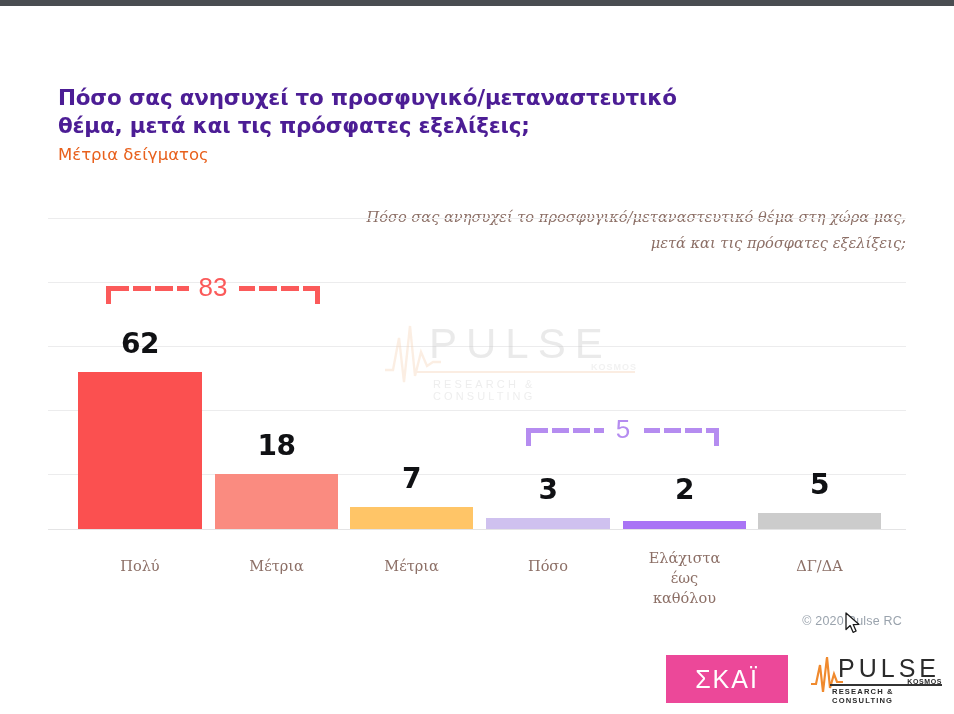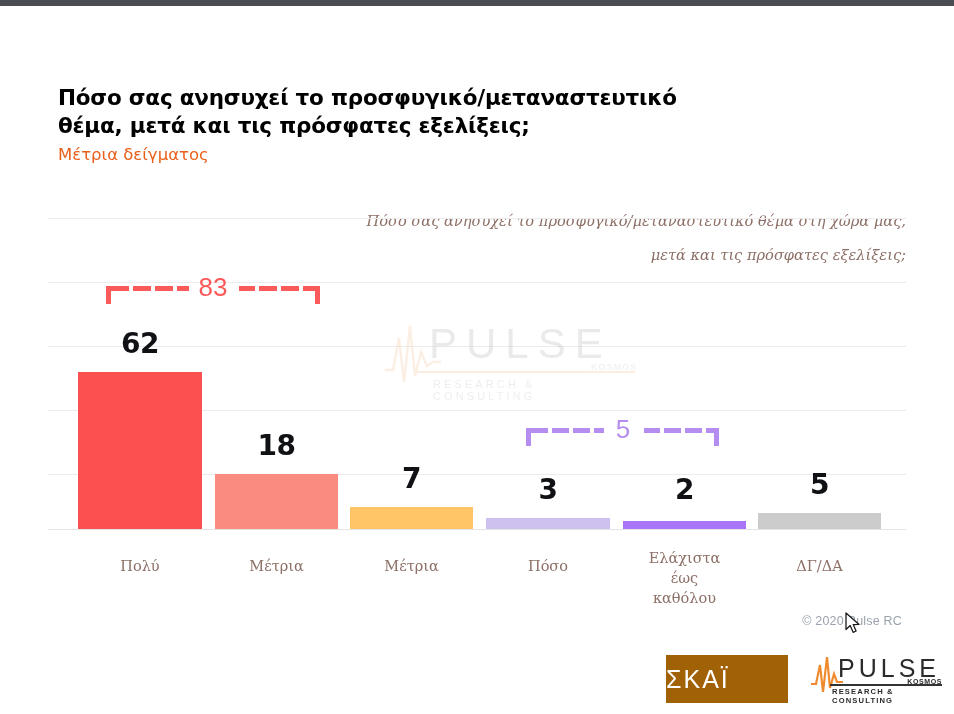--- a/index.html
+++ b/index.html
@@ -16,21 +16,21 @@
     background: #4a4d51;
   }
 
   
   .title-block { position: absolute; left: 58px; top: 84px; width: 740px; }
   .main-title {
     font-family: "DejaVu Sans", sans-serif;
     font-weight: 700;
     font-size: 21.5px;
     line-height: 28px;
-    color: #000000;
+    color: #4c1d95;
     letter-spacing: -0.2px;
     white-space: pre-line;
   }
   .subtitle-orange {
     margin-top: 4px;
     font-family: "DejaVu Sans", sans-serif;
     font-size: 16.5px;
     color: #e8601c;
     line-height: 22px;
   }
@@ -39,21 +39,21 @@
   .chart-area {
     position: absolute; left: 48px; top: 196px;
     width: 858px; height: 346px;
   }
   .chart-question {
     position: absolute; right: 0px; top: 8px; width: 680px;
     text-align: right;
     font-family: "DejaVu Serif", serif;
     font-style: italic;
     font-size: 14.6px;
-    line-height: 34px;
+    line-height: 26px;
     color: #8c6f66;
     white-space: pre-line;
   }
 
   .gridlines { position: absolute; left: 0; top: 0; width: 858px; height: 346px; }
   .gridline {
     position: absolute; left: 0; width: 858px; height: 1px;
     background: #ececed;
   }
   .baseline {
@@ -144,22 +144,22 @@
     letter-spacing: 0.2px;
   }
 
   
   .cursor { position: absolute; left: 845px; top: 612px; }
 
   
   .logo-skai {
     position: absolute; left: 666px; top: 655px;
     width: 122px; height: 48px;
-    background: #a16207;
-    display: flex; align-items: center; 
+    background: #ec4899;
+    display: flex; align-items: center; justify-content: center;
   }
   .logo-skai span {
     font-family: "Liberation Sans", sans-serif;
     font-size: 25px; font-weight: 400; color: #ffffff;
     letter-spacing: 2px;
   }
   .logo-pulse { position: absolute; left: 810px; top: 652px; width: 132px; height: 52px; }
   .lp-name {
     position: absolute; left: 28px; top: 2px;
     font-family: "Liberation Sans", sans-serif;

